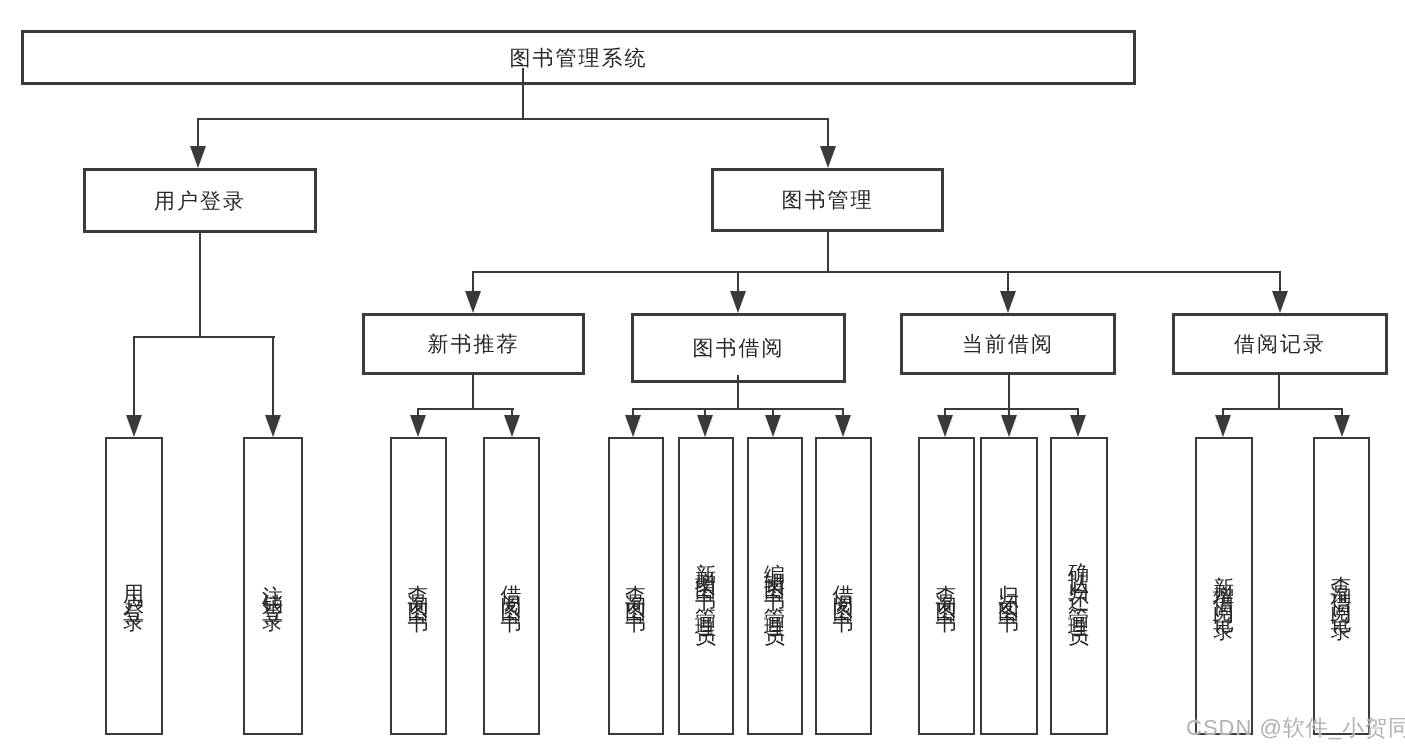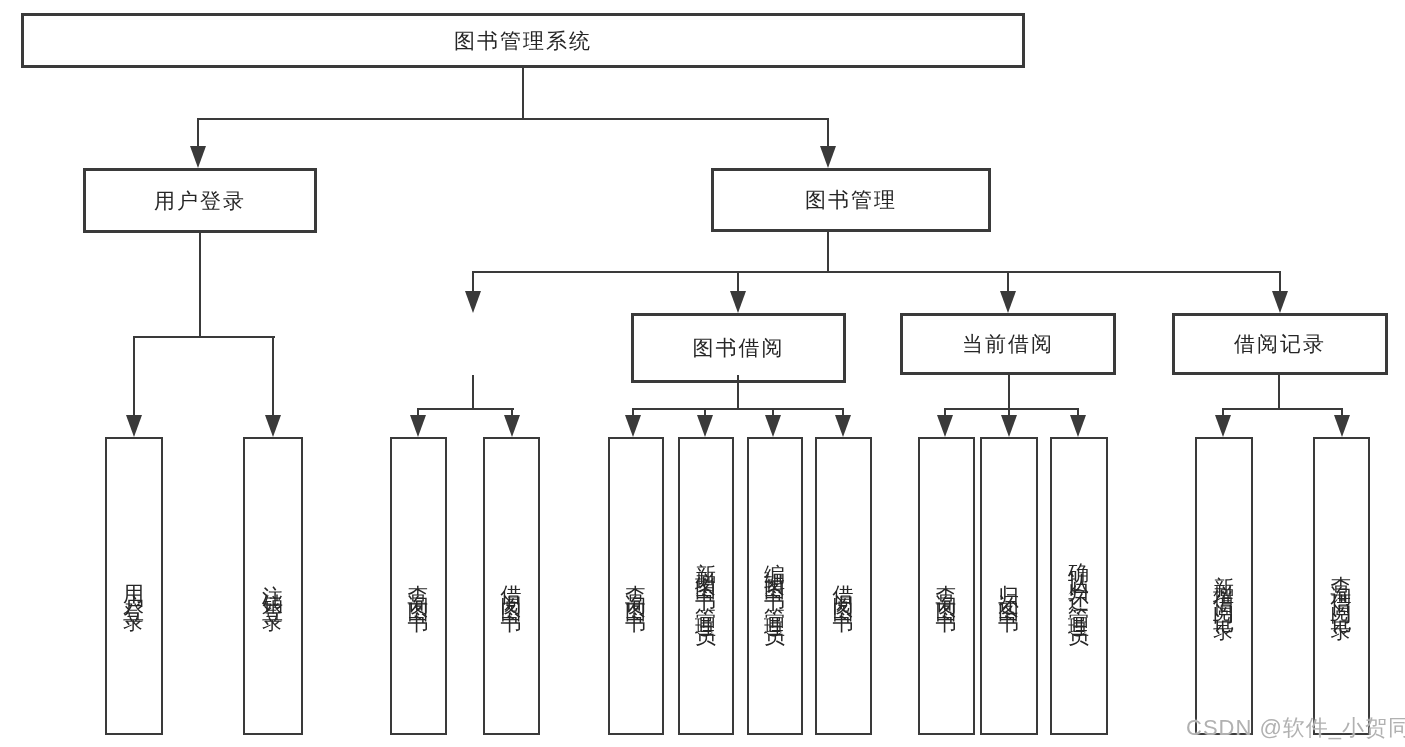--- a/index.html
+++ b/index.html
@@ -12,43 +12,44 @@
   .vline{position:absolute;width:2px;background:#3a3a3a;}
   .hline{position:absolute;height:2px;background:#3a3a3a;}
   .ah{position:absolute;width:0;height:0;border-left:8px solid transparent;border-right:8px solid transparent;border-top:22px solid #3a3a3a;}
   .wm{position:absolute;left:1186px;top:713px;font-size:22px;color:#b1b1b1;letter-spacing:1px;z-index:9;text-shadow:0 0 2px #ffffff;white-space:nowrap;}
 </style>
 </head>
 <body>
 
 <div class="stage">
 
-  <div class="box hdr" style="left:21px;top:13px;width:1004px;height:55px;">图书管理系统</div>
+  <div class="box hdr" style="left:21px;top:30px;width:1115px;height:55px;">图书管理系统</div>
 
   <div class="vline" style="left:522px;top:68px;height:52px;"></div>
   <div class="hline" style="left:197px;top:118px;width:632px;"></div>
   <div class="vline" style="left:197px;top:118px;height:32px;"></div>
   <div class="ah" style="left:190px;top:146px;"></div>
   <div class="vline" style="left:827px;top:118px;height:32px;"></div>
   <div class="ah" style="left:820px;top:146px;"></div>
 
   <div class="box hdr" style="left:83px;top:168px;width:234px;height:65px;">用户登录</div>
-  <div class="box hdr" style="left:711px;top:168px;width:280px;height:64px;">图书管理</div>
+  <div class="box hdr" style="left:711px;top:168px;width:233px;height:64px;">图书管理</div>
 
   <div class="vline" style="left:827px;top:232px;height:41px;"></div>
   <div class="hline" style="left:472px;top:271px;width:808px;"></div>
   <div class="vline" style="left:472px;top:271px;height:24px;"></div>
   <div class="ah" style="left:465px;top:291px;"></div>
   <div class="vline" style="left:737px;top:271px;height:24px;"></div>
   <div class="ah" style="left:730px;top:291px;"></div>
   <div class="vline" style="left:1007px;top:271px;height:24px;"></div>
   <div class="ah" style="left:1000px;top:291px;"></div>
   <div class="vline" style="left:1279px;top:271px;height:24px;"></div>
   <div class="ah" style="left:1272px;top:291px;"></div>
 
+  <div class="box hdr" style="left:362px;top:313px;width:223px;height:62px;">新书推荐</div>
   <div class="box hdr" style="left:631px;top:313px;width:215px;height:70px;">图书借阅</div>
   <div class="box hdr" style="left:900px;top:313px;width:216px;height:62px;">当前借阅</div>
   <div class="box hdr" style="left:1172px;top:313px;width:216px;height:62px;">借阅记录</div>
 
   <div class="vline" style="left:199px;top:233px;height:104px;"></div>
   <div class="hline" style="left:133px;top:336px;width:142px;"></div>
   <div class="vline" style="left:133px;top:336px;height:81px;"></div>
   <div class="ah" style="left:126px;top:415px;"></div>
   <div class="vline" style="left:272px;top:336px;height:81px;"></div>
   <div class="ah" style="left:265px;top:415px;"></div>

